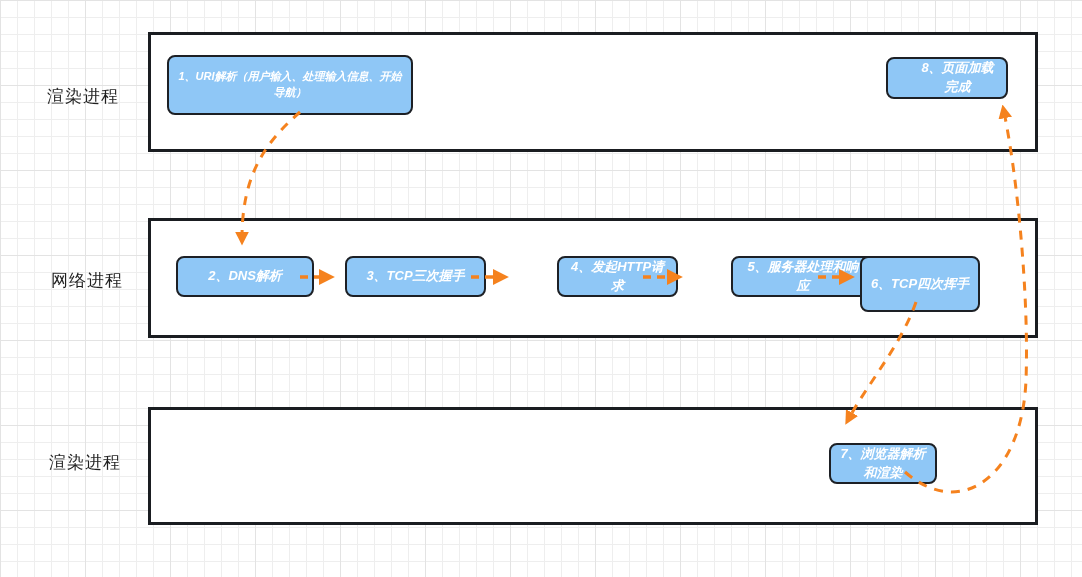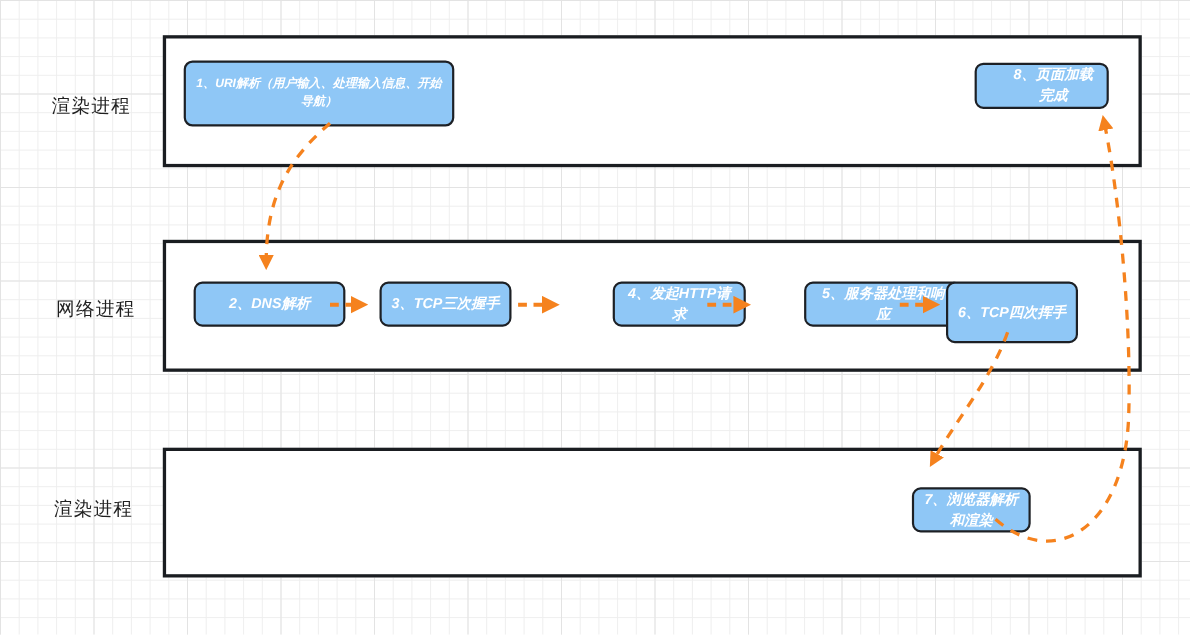--- a/index.html
+++ b/index.html
@@ -65,21 +65,21 @@
   <div class="lane" style="left:148px;top:32px;width:890px;height:120px;"></div>
   <div class="lane" style="left:148px;top:218px;width:890px;height:120px;"></div>
   <div class="lane" style="left:148px;top:407px;width:890px;height:118px;"></div>
 
   <div class="lane-label" style="left:18px;top:85px;">渲染进程</div>
   <div class="lane-label" style="left:22px;top:269px;">网络进程</div>
   <div class="lane-label" style="left:20px;top:451px;">渲染进程</div>
 
   <div class="node" style="left:167px;top:55px;width:246px;height:60px;font-size:11px;">1、URI解析（用户输入、处理输入信息、开始导航）</div>
   <div class="node" style="left:176px;top:256px;width:138px;height:41px;">2、DNS解析</div>
-  <div class="node" style="left:345px;top:256px;width:120px;height:41px;">3、TCP三次握手</div>
+  <div class="node" style="left:345px;top:256px;width:141px;height:41px;">3、TCP三次握手</div>
   <div class="node" style="left:516px;top:256px;width:121px;height:41px;margin-left:41px;">4、发起HTTP请求</div>
   <div class="node" style="left:691px;top:256px;width:144px;height:41px;margin-left:40px;">5、服务器处理和响应</div>
   <div class="node" style="left:860px;top:256px;width:120px;height:56px;">6、TCP四次挥手</div>
   <div class="node" style="left:829px;top:443px;width:108px;height:41px;">7、浏览器解析和渲染</div>
   <div class="node" style="left:886px;top:57px;width:122px;height:42px;padding-left:29px;">8、页面加载完成</div>
 
   <svg class="edges" width="1082" height="577" viewBox="0 0 1082 577">
     <defs>
       <marker id="ah" viewBox="0 0 10 10" refX="4.5" refY="5" markerWidth="4.6" markerHeight="4.6" orient="auto-start-reverse">
         <path d="M0,0 L10,5 L0,10 z" fill="#f5821e"></path>

